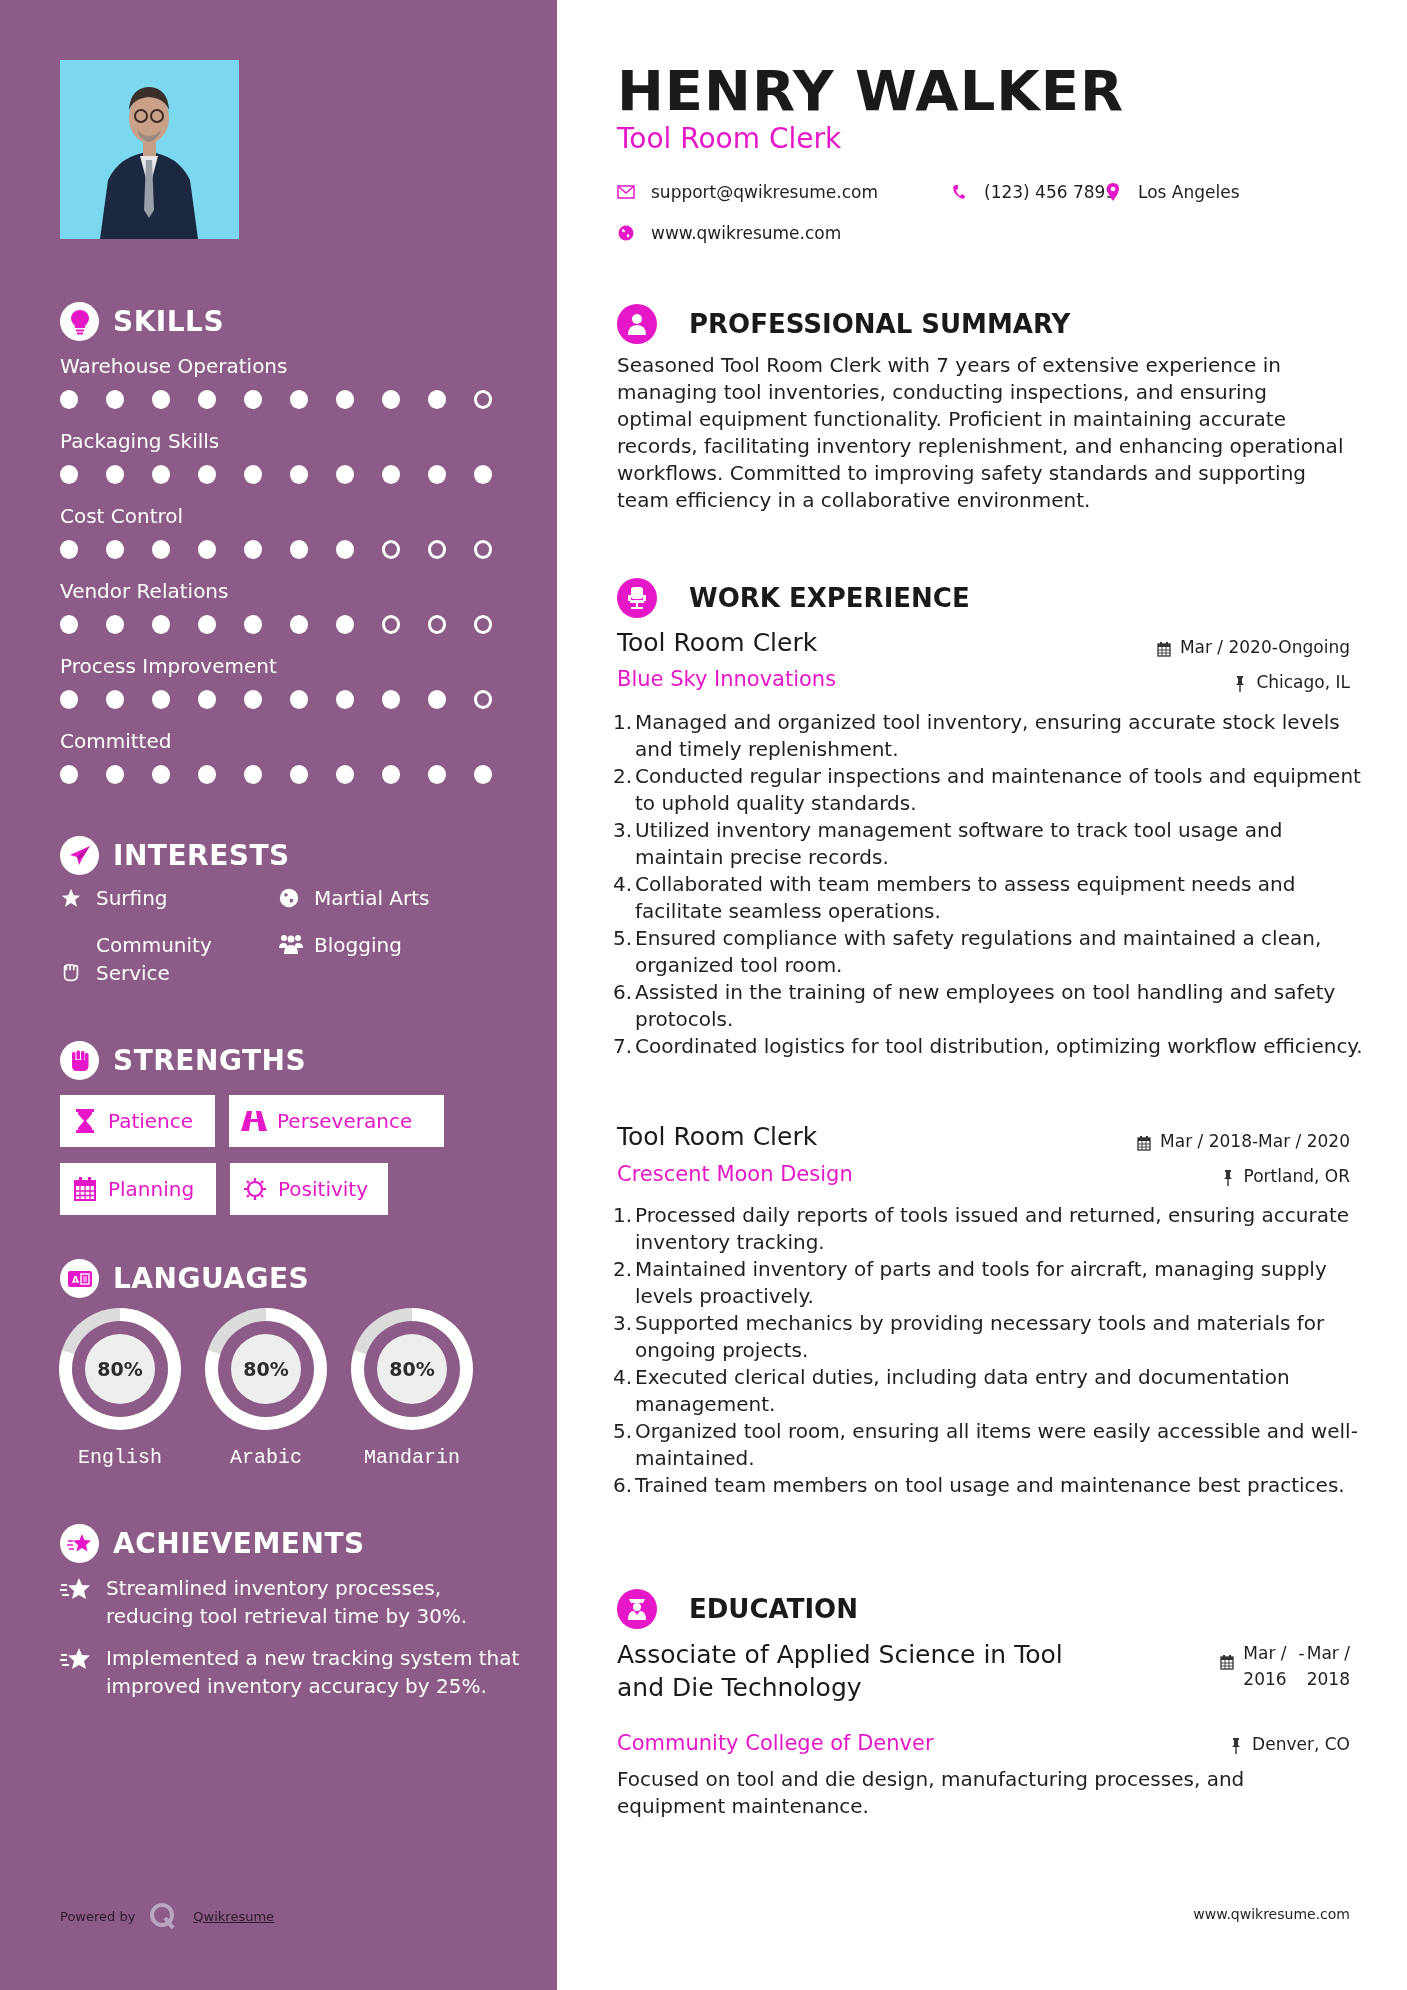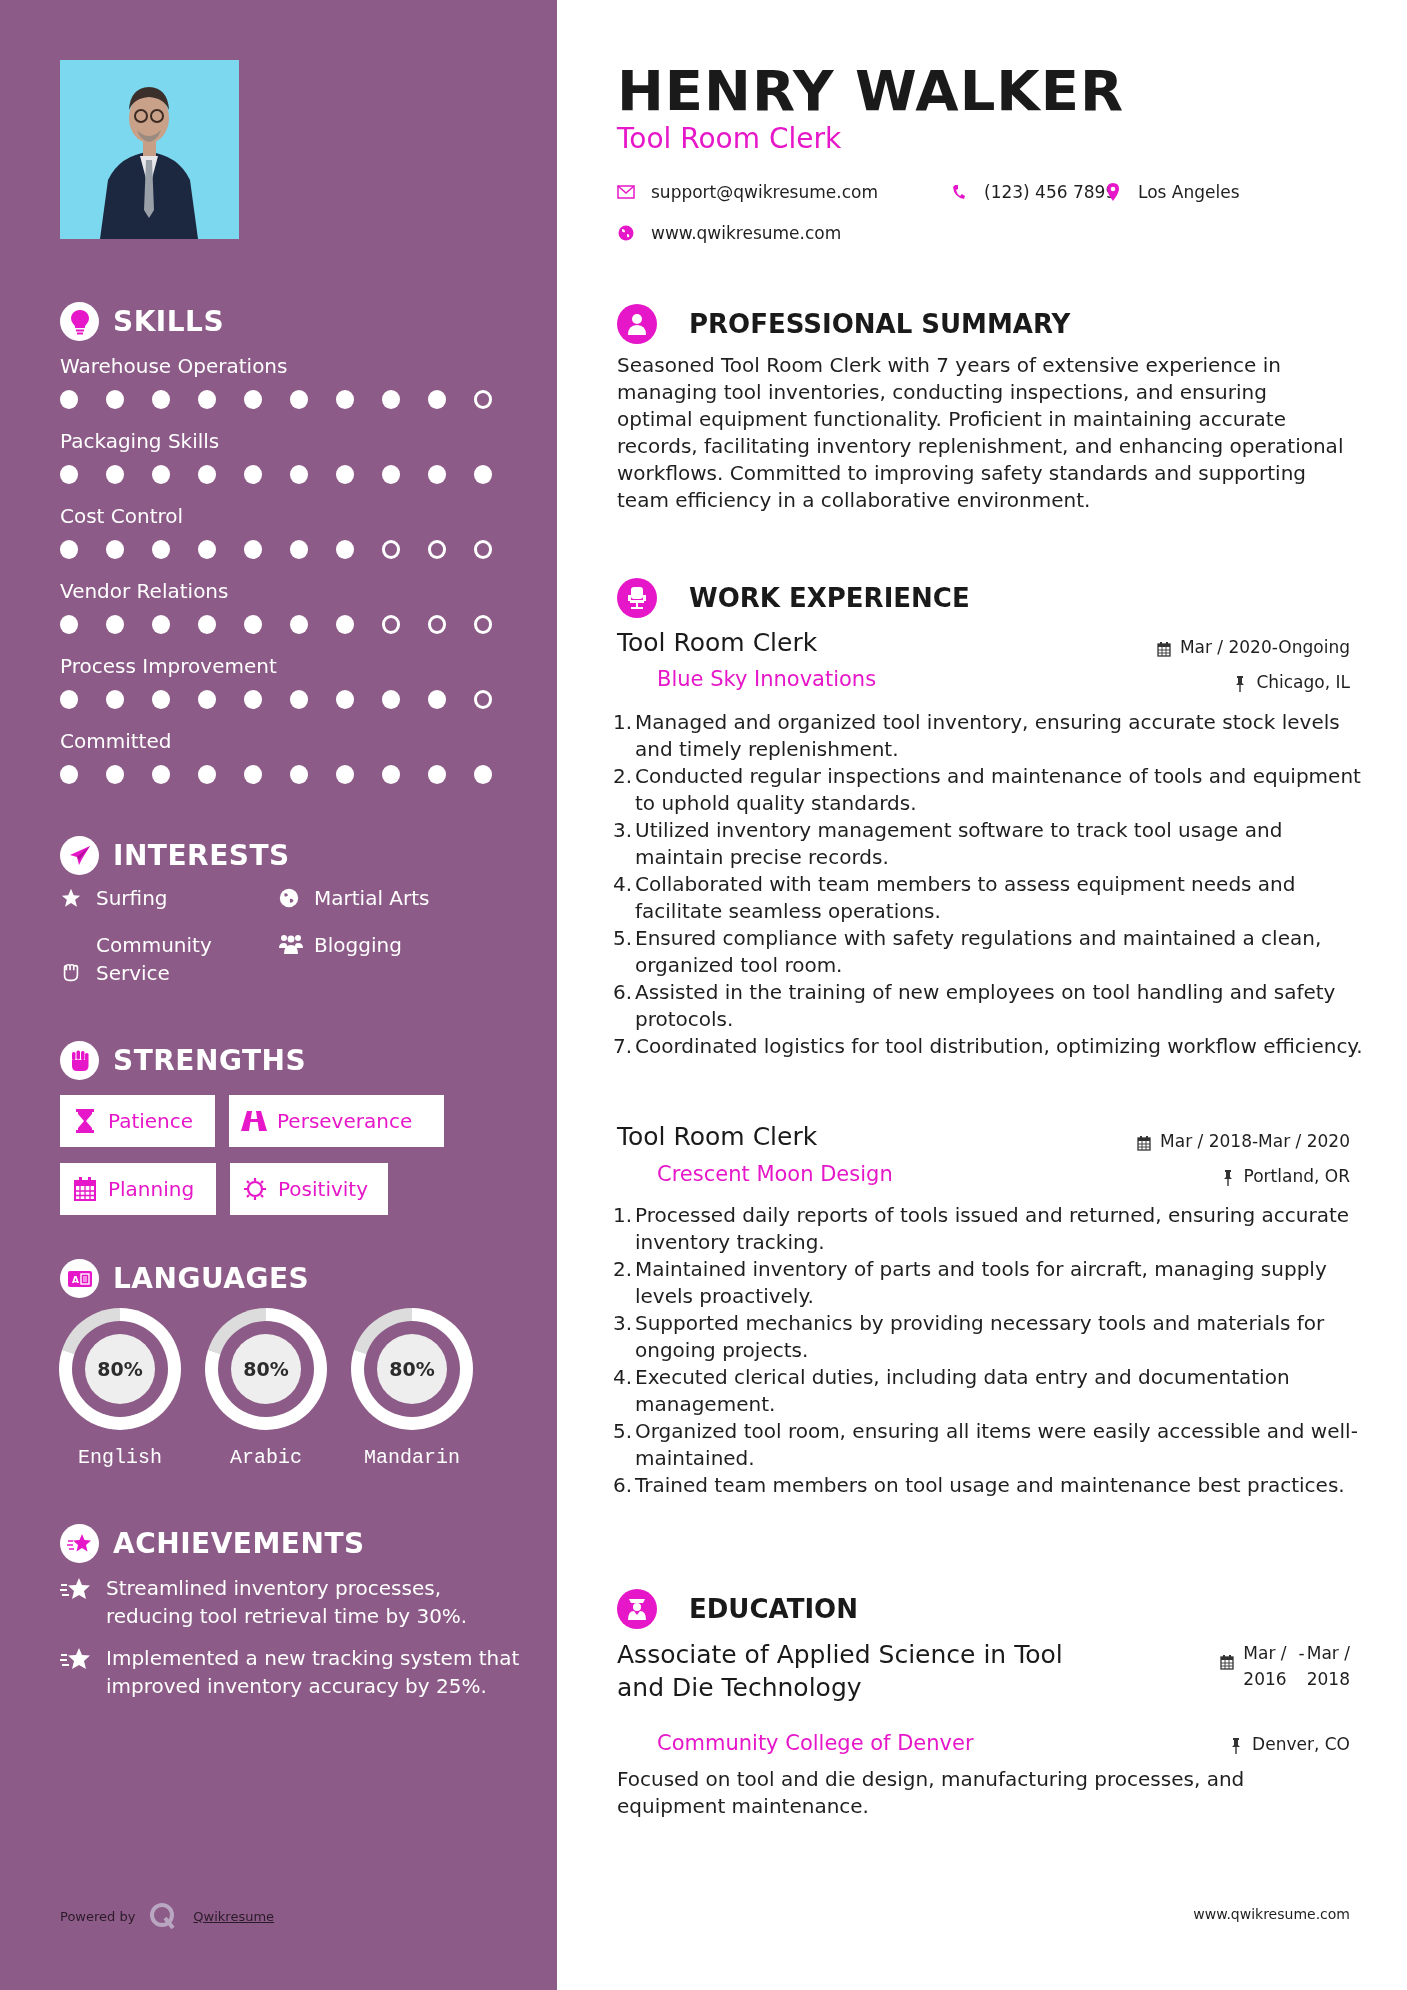--- a/index.html
+++ b/index.html
@@ -46,21 +46,21 @@
   .contact { position: absolute; display: flex; align-items: center; font-size: 17px; color: #1f1f1f; }
   .contact .cicon { width: 18px; height: 18px; margin-right: 16px; display: flex; align-items: center; justify-content: center; }
 
   .main-head { position: absolute; left: 60px; display: flex; align-items: center; }
   .main-head .hicon { width: 40px; height: 40px; border-radius: 50%; background: #e617c8; display: flex; align-items: center; justify-content: center; }
   .main-head .htitle { margin-left: 32px; font-size: 26px; font-weight: bold; color: #1a1a1a; }
 
   .para { position: absolute; left: 60px; width: 730px; font-size: 20px; line-height: 27px; color: #1f1f1f; }
 
   .job-title { position: absolute; left: 60px; font-size: 25px; color: #1a1a1a; }
-  .company { position: absolute; left: 60px; font-size: 21px; color: #e617c8; margin-left: 40px; }
+  .company { position: absolute; left: 60px; font-size: 21px; color: #e617c8; }
   .meta { position: absolute; right: 57px; font-size: 17px; color: #1f1f1f; display: flex; align-items: flex-end; }
   .meta .micon { width: 16px; height: 16px; margin-right: 8px; display: flex; align-items: center; justify-content: center; }
 
   .bullets { position: absolute; left: 52px; width: 760px; list-style: none; font-size: 20px; line-height: 27px; color: #1f1f1f; }
   .bullets li { display: flex; }
   .bullets li .num { width: 26px; flex: 0 0 26px; text-align: right; padding-right: 3px; }
 
   .footer-url { position: absolute; right: 57px; top: 1906px; font-size: 14px; color: #1f1f1f; }
 </style>
 </head>

